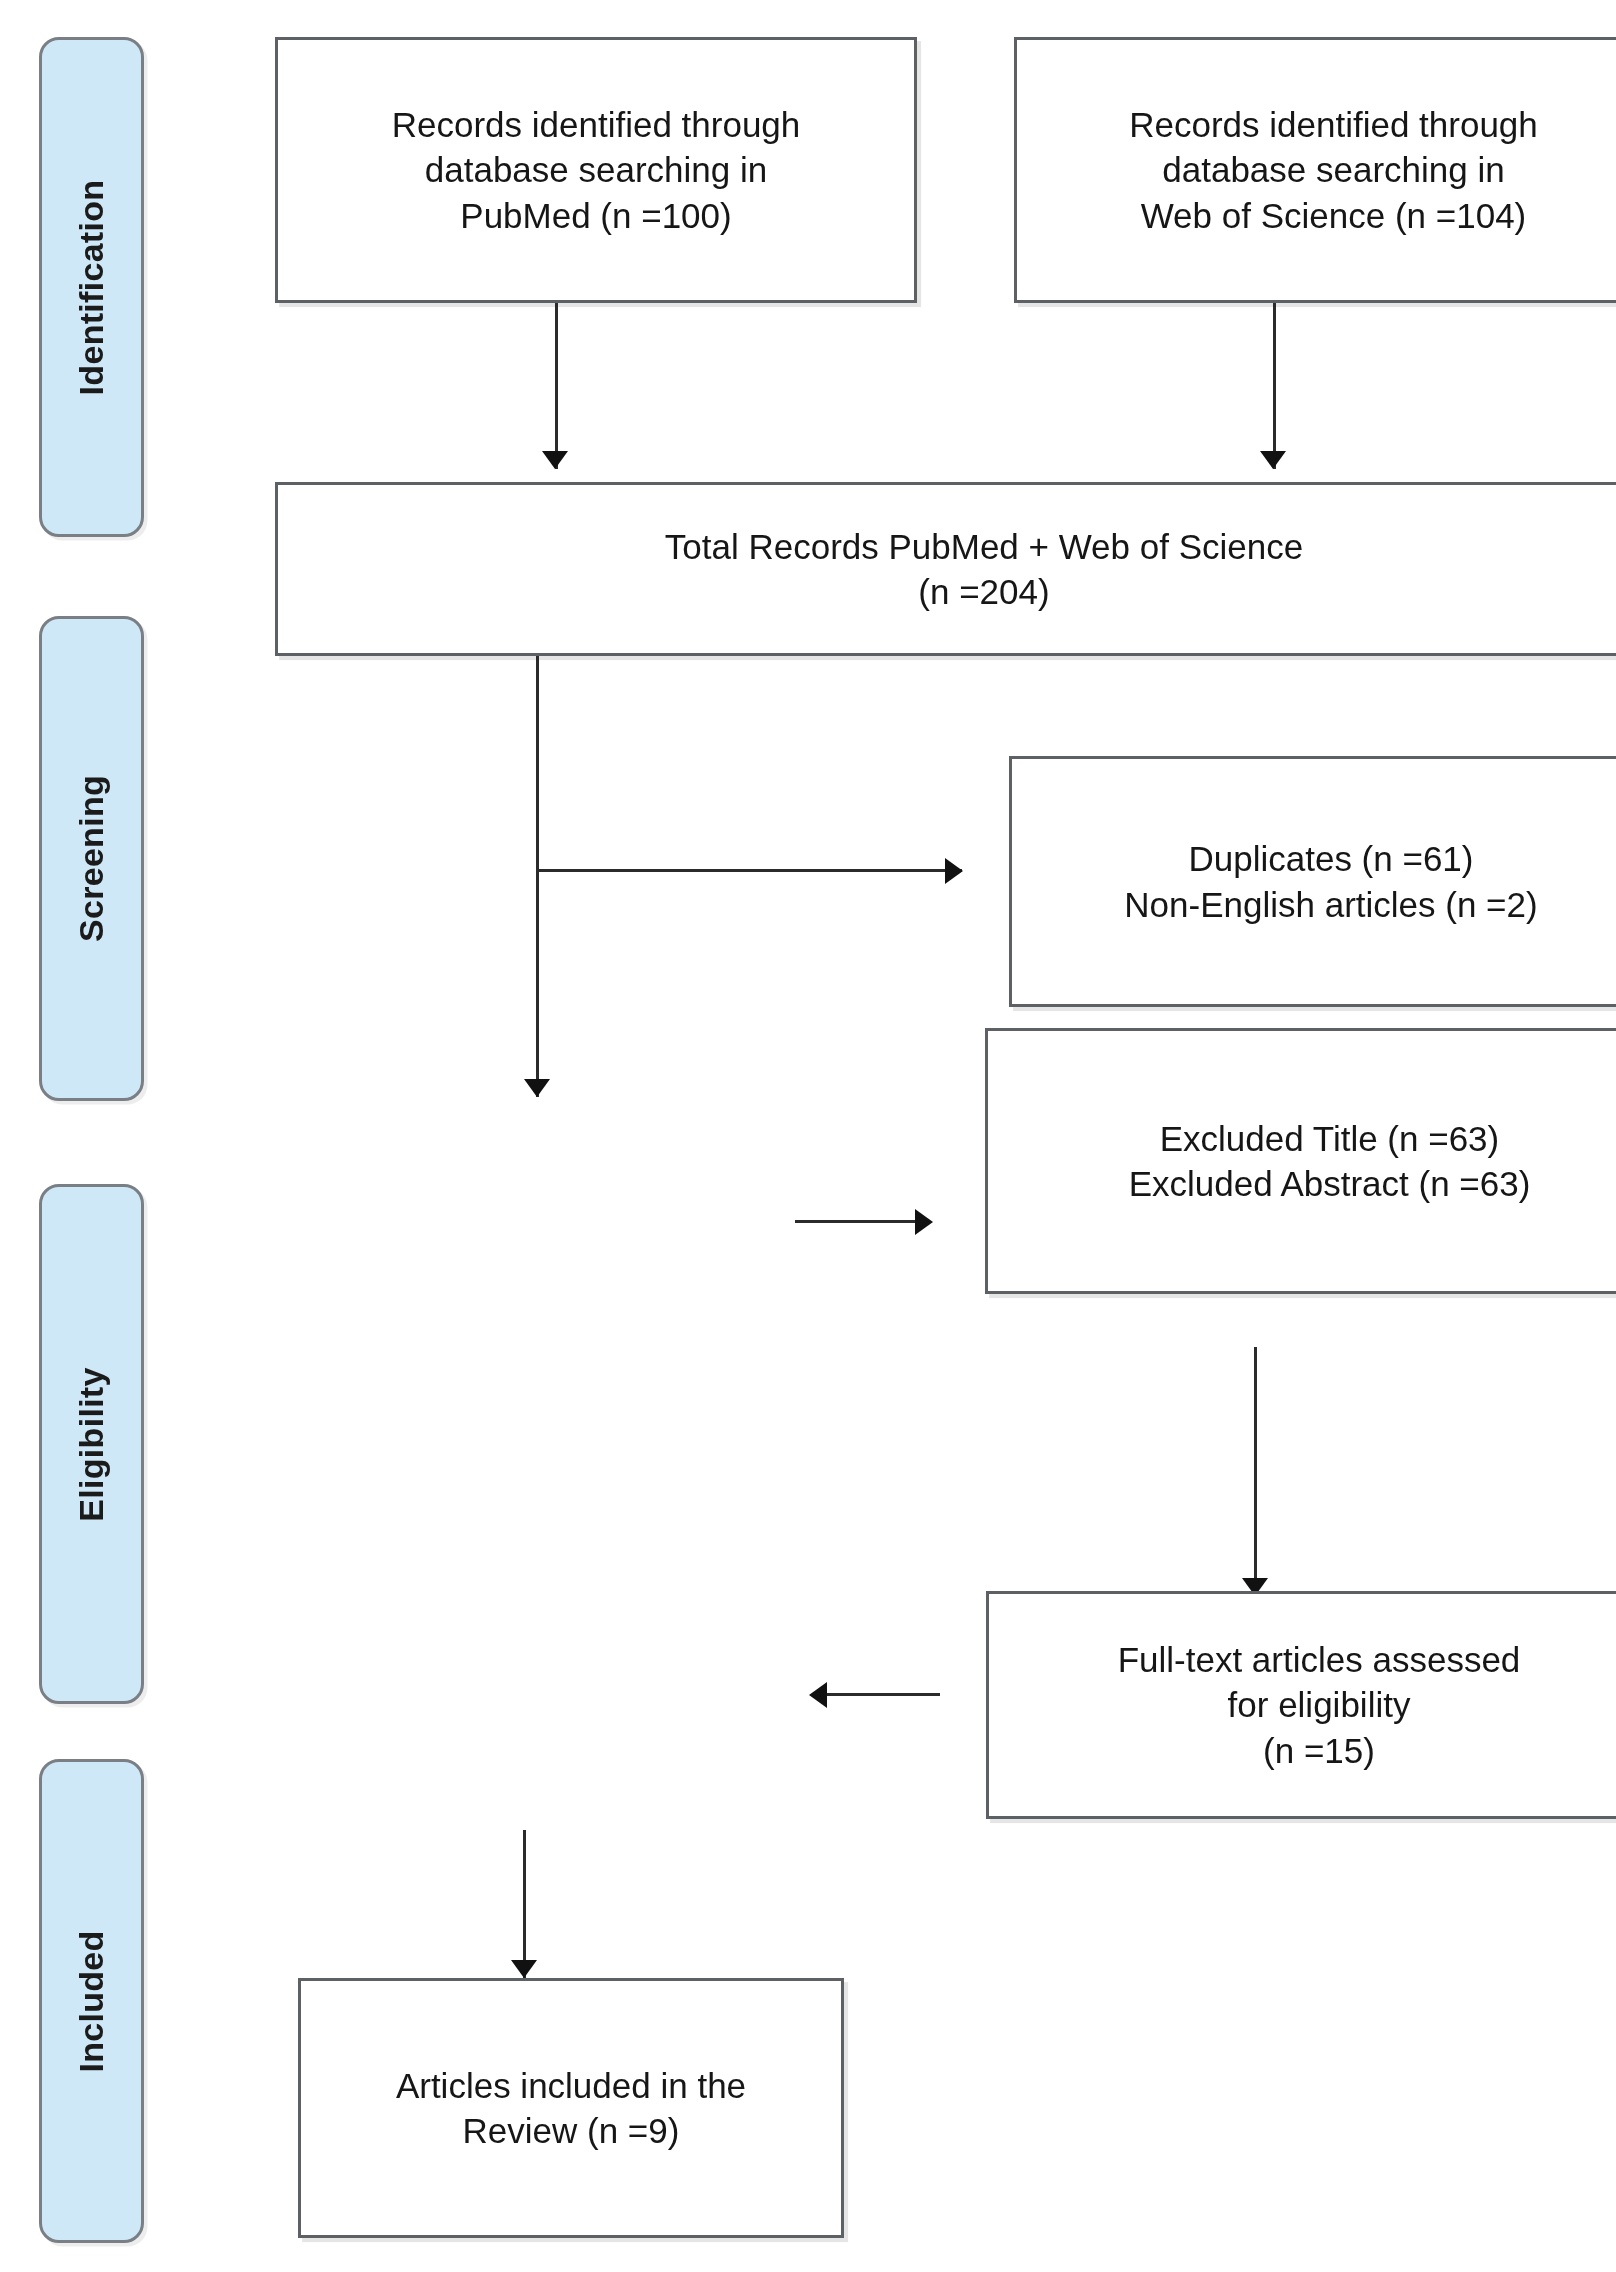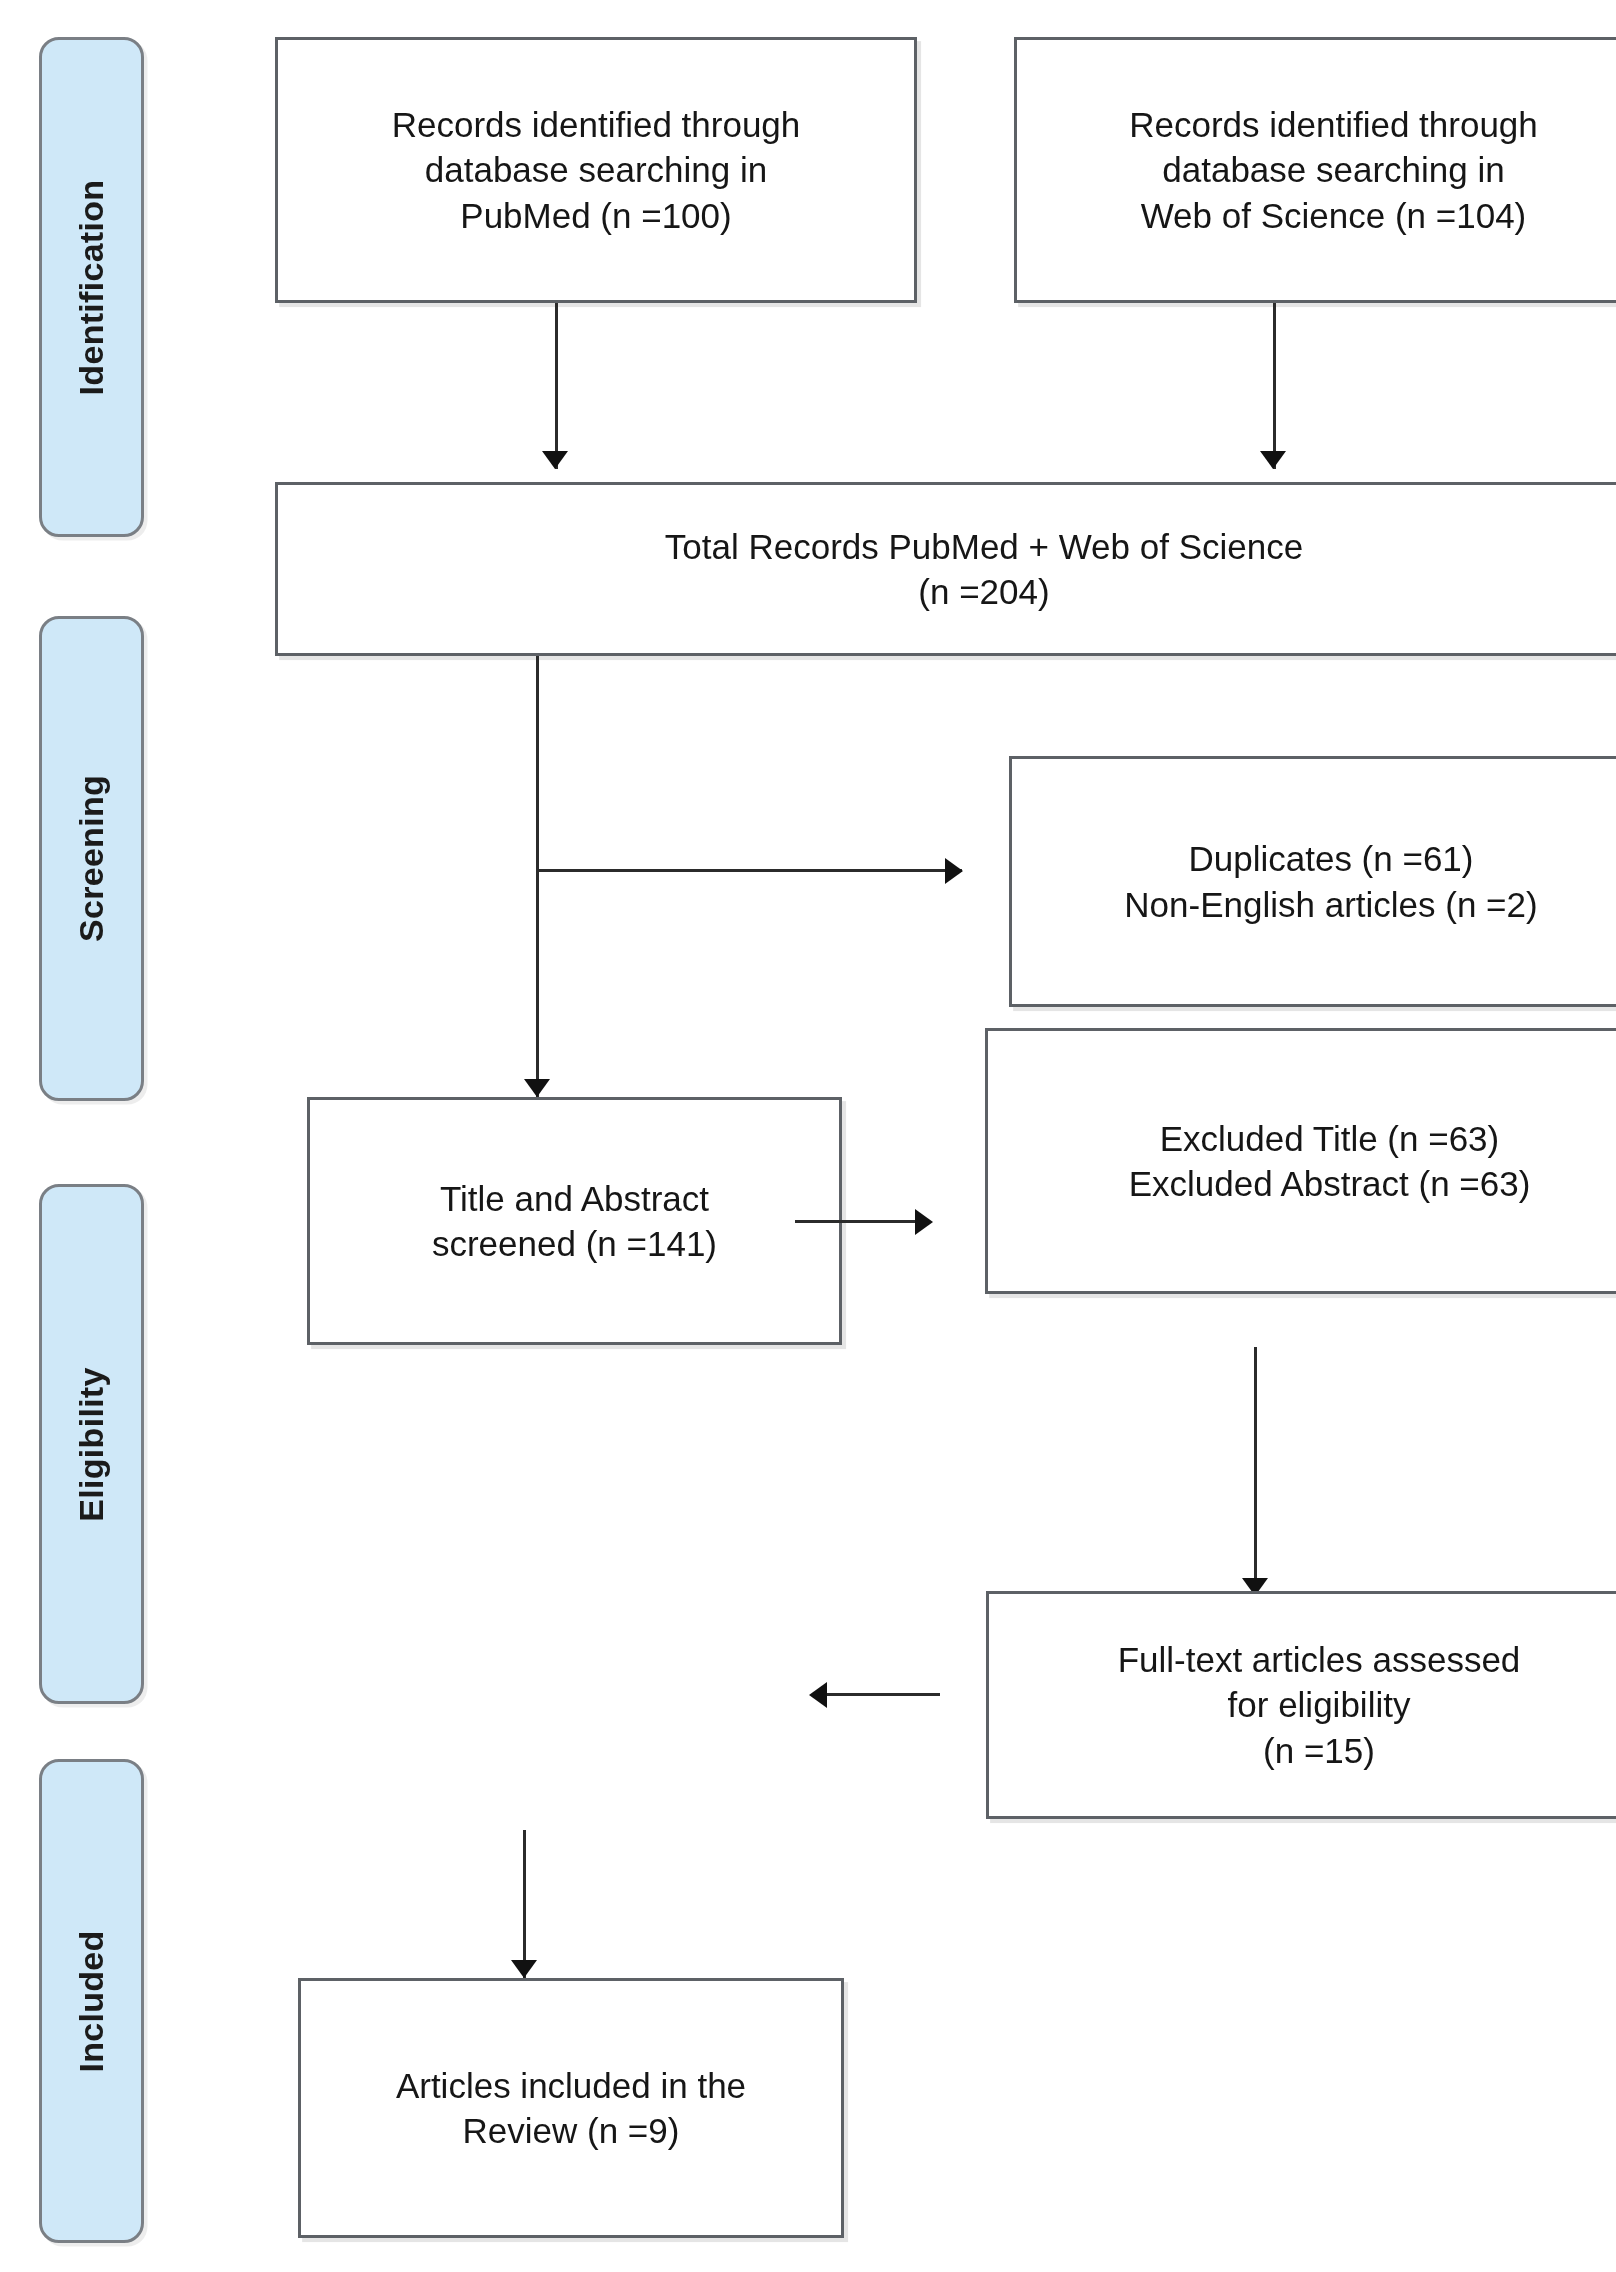--- a/index.html
+++ b/index.html
@@ -145,24 +145,20 @@
   <div class="v-line" style="left:536px; top:656px; width:3px; height:441px;"></div>
   <div class="h-line" style="left:536px; top:869px; width:426px; height:3px;"></div>
   <div class="arrow-right" style="left:945px; top:858px;"></div>
   <div class="arrow-down" style="left:524px; top:1079px;"></div>
 
   <div class="flow-box" style="left:962px; top:756px; width:644px; height:251px;">
     <span class="flow-text">Duplicates (n =61)
 Non-English articles (n =2)</span>
   </div>
 
-  <div class="flow-box" style="left:260px; top:1097px; width:535px; height:248px;">
-    <span class="flow-text">Title and Abstract
-screened (n =141)</span>
-  </div>
 
   <div class="flow-box" style="left:938px; top:1028px; width:689px; height:266px;">
     <span class="flow-text">Excluded Title (n =63)
 Excluded Abstract (n =63)</span>
   </div>
 
   <div class="h-line" style="left:795px; top:1220px; width:127px; height:3px;"></div>
   <div class="arrow-right" style="left:915px; top:1209px;"></div>
 
   <div class="v-line" style="left:1254px; top:1347px; width:3px; height:248px;"></div>

